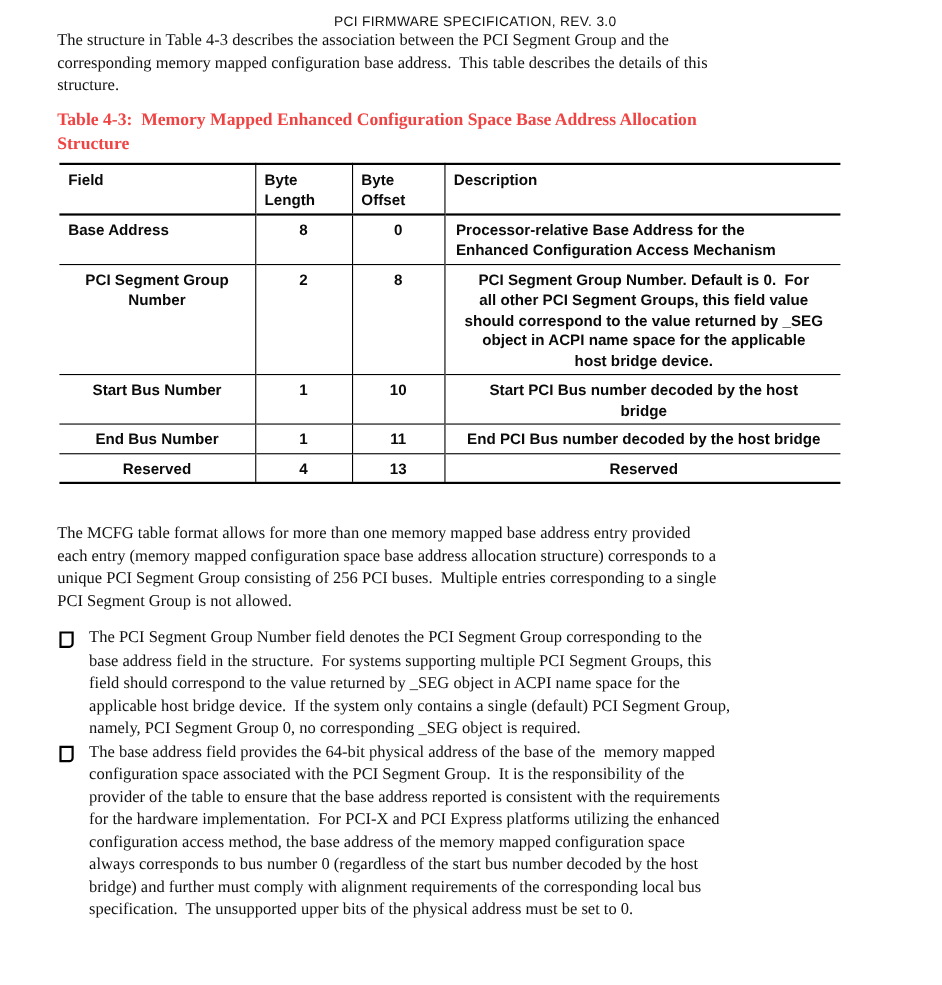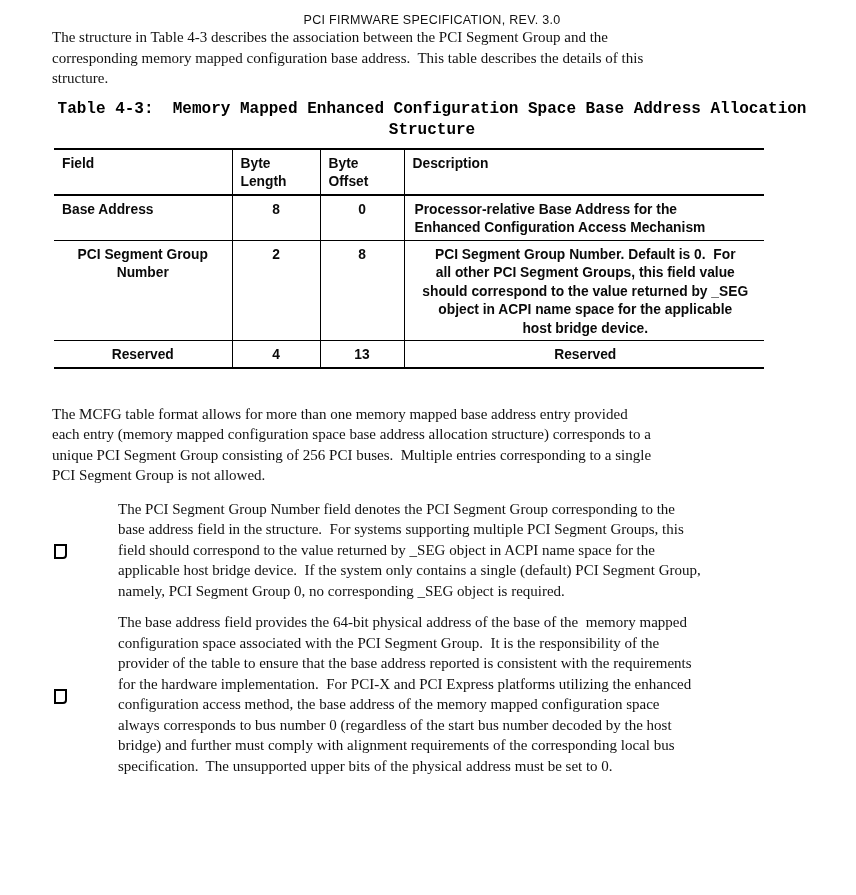--- a/index.html
+++ b/index.html
@@ -34,26 +34,26 @@
     line-height: 20.5px;
     color: #111111;
     margin: 0;
     max-width: 716px;
   }
   .intro { }
   .mcfg  { margin-top: 35px; }
 
   .table-caption {
     margin-top: 10px;
-    text-align: center;
-    font-family: Liberation Mono, monospace;
+    text-align: left;
+    font-family: Liberation Serif, serif;
     font-weight: bold;
     font-size: 16px;
     line-height: 21.5px;
-    color: #000000;
+    color: #ef4444;
   }
 
   table.spec-table {
     border-collapse: collapse;
     table-layout: fixed;
     width: 710px;
     margin: 6px 0 2px 2px;
     border-top: 2px solid #000;
     border-bottom: 2px solid #000;
     font-family: "Liberation Sans", sans-serif;
@@ -90,27 +90,26 @@
 
   tr.h-head { height: 44px; }
   tr.h-r0 { height: 45px; }
   tr.h-r1 { height: 98px; }
   tr.h-r2 { height: 45px; }
   tr.h-r3 { height: 25px; }
   tr.h-r4 { height: 25px; }
 
   .bullet-item {
     display: flex;
-    align-items: center;
+    align-items: flex-start;
     margin-left: 2px;
     max-width: 716px;
-    gap: 37px;
   }
   .bullet-1 { margin-top: 13px; }
-  .bullet-2 { margin-top: 11px; }
+  .bullet-2 { margin-top: 1px; }
   .bullet-marker {
     flex: 0 0 auto;
     width: 9px;
     height: 11px;
     margin-top: 4px;
     margin-right: 14px;
     border: 2px solid #000;
     border-bottom-right-radius: 4px;
     background: #fff;
   }
@@ -165,20 +164,33 @@
         <td class="pre">PCI Segment Group
 Number</td>
         <td class="num">2</td>
         <td class="num">8</td>
         <td class="desc pre">PCI Segment Group Number. Default is 0.  For
 all other PCI Segment Groups, this field value
 should correspond to the value returned by _SEG
 object in ACPI name space for the applicable
 host bridge device.</td>
       </tr>
+      <tr class="h-r2">
+        <td class="pre">Start Bus Number</td>
+        <td class="num">1</td>
+        <td class="num">10</td>
+        <td class="desc pre">Start PCI Bus number decoded by the host
+bridge</td>
+      </tr>
+      <tr class="h-r3">
+        <td class="pre">End Bus Number</td>
+        <td class="num">1</td>
+        <td class="num">11</td>
+        <td class="desc pre">End PCI Bus number decoded by the host bridge</td>
+      </tr>
       <tr class="h-r4">
         <td class="pre">Reserved</td>
         <td class="num">4</td>
         <td class="num">13</td>
         <td class="desc pre">Reserved</td>
       </tr>
     </tbody>
   </table>
 
   <p class="body-text mcfg pre">The MCFG table format allows for more than one memory mapped base address entry provided

